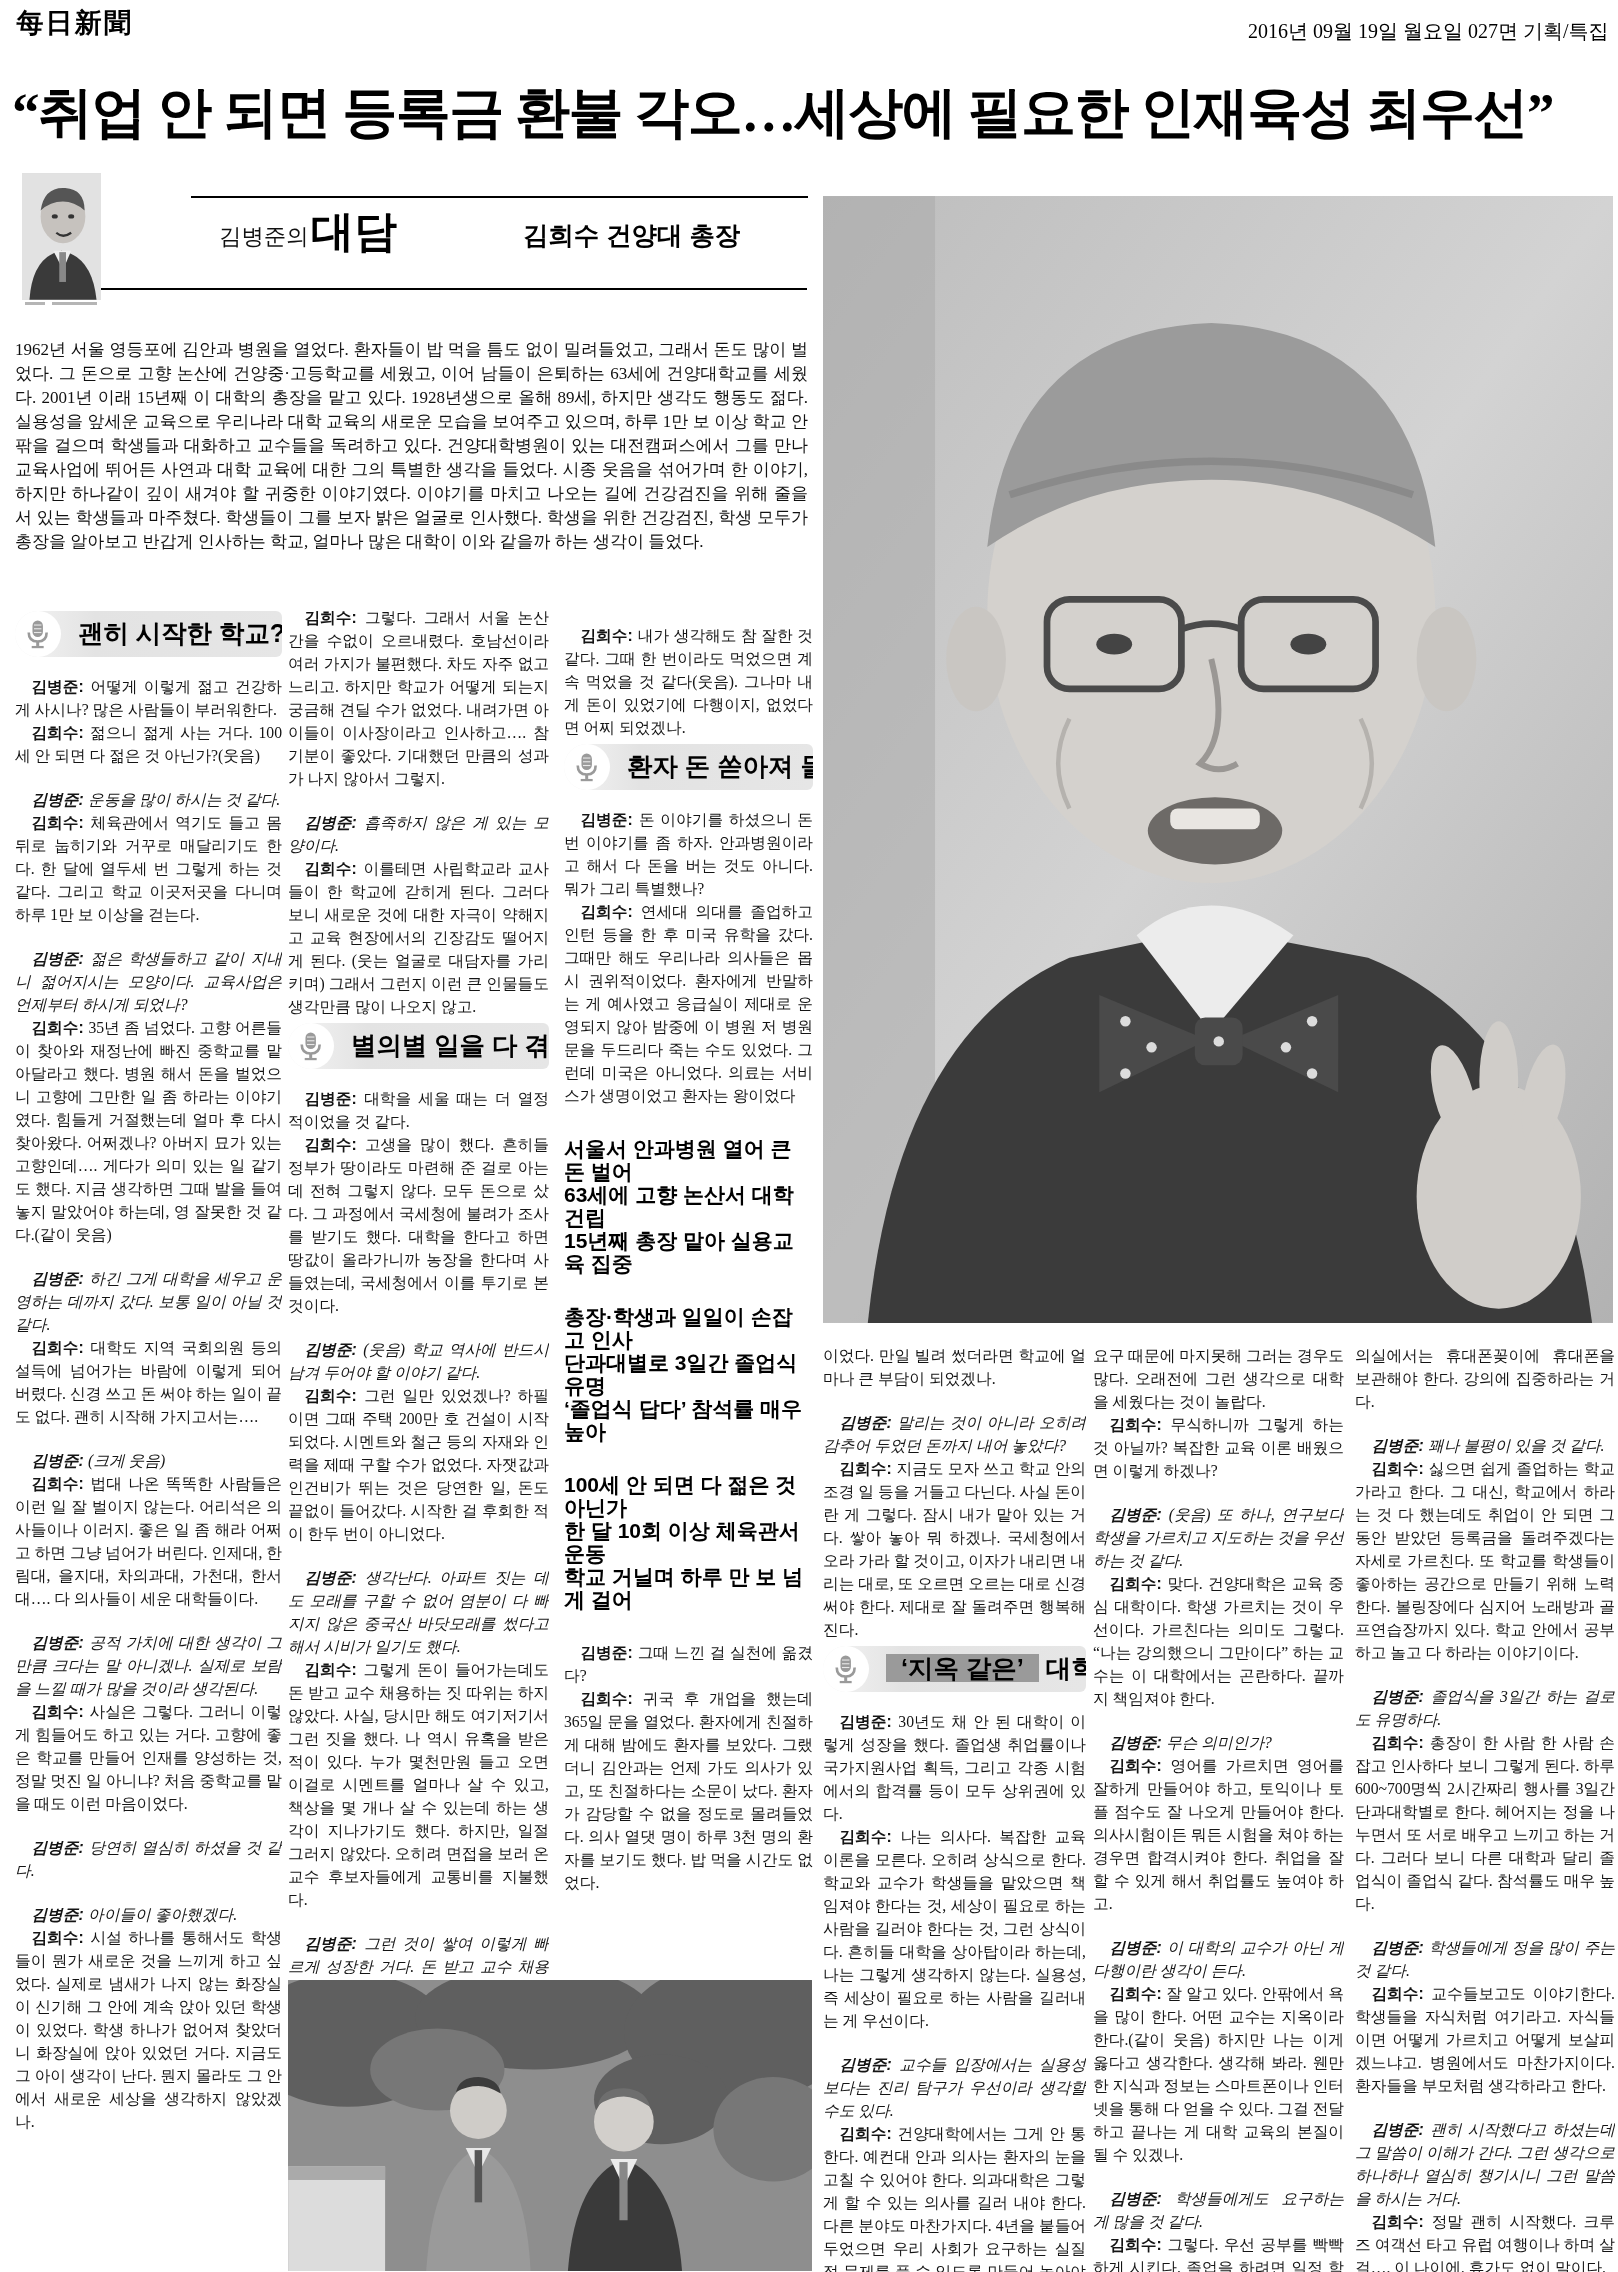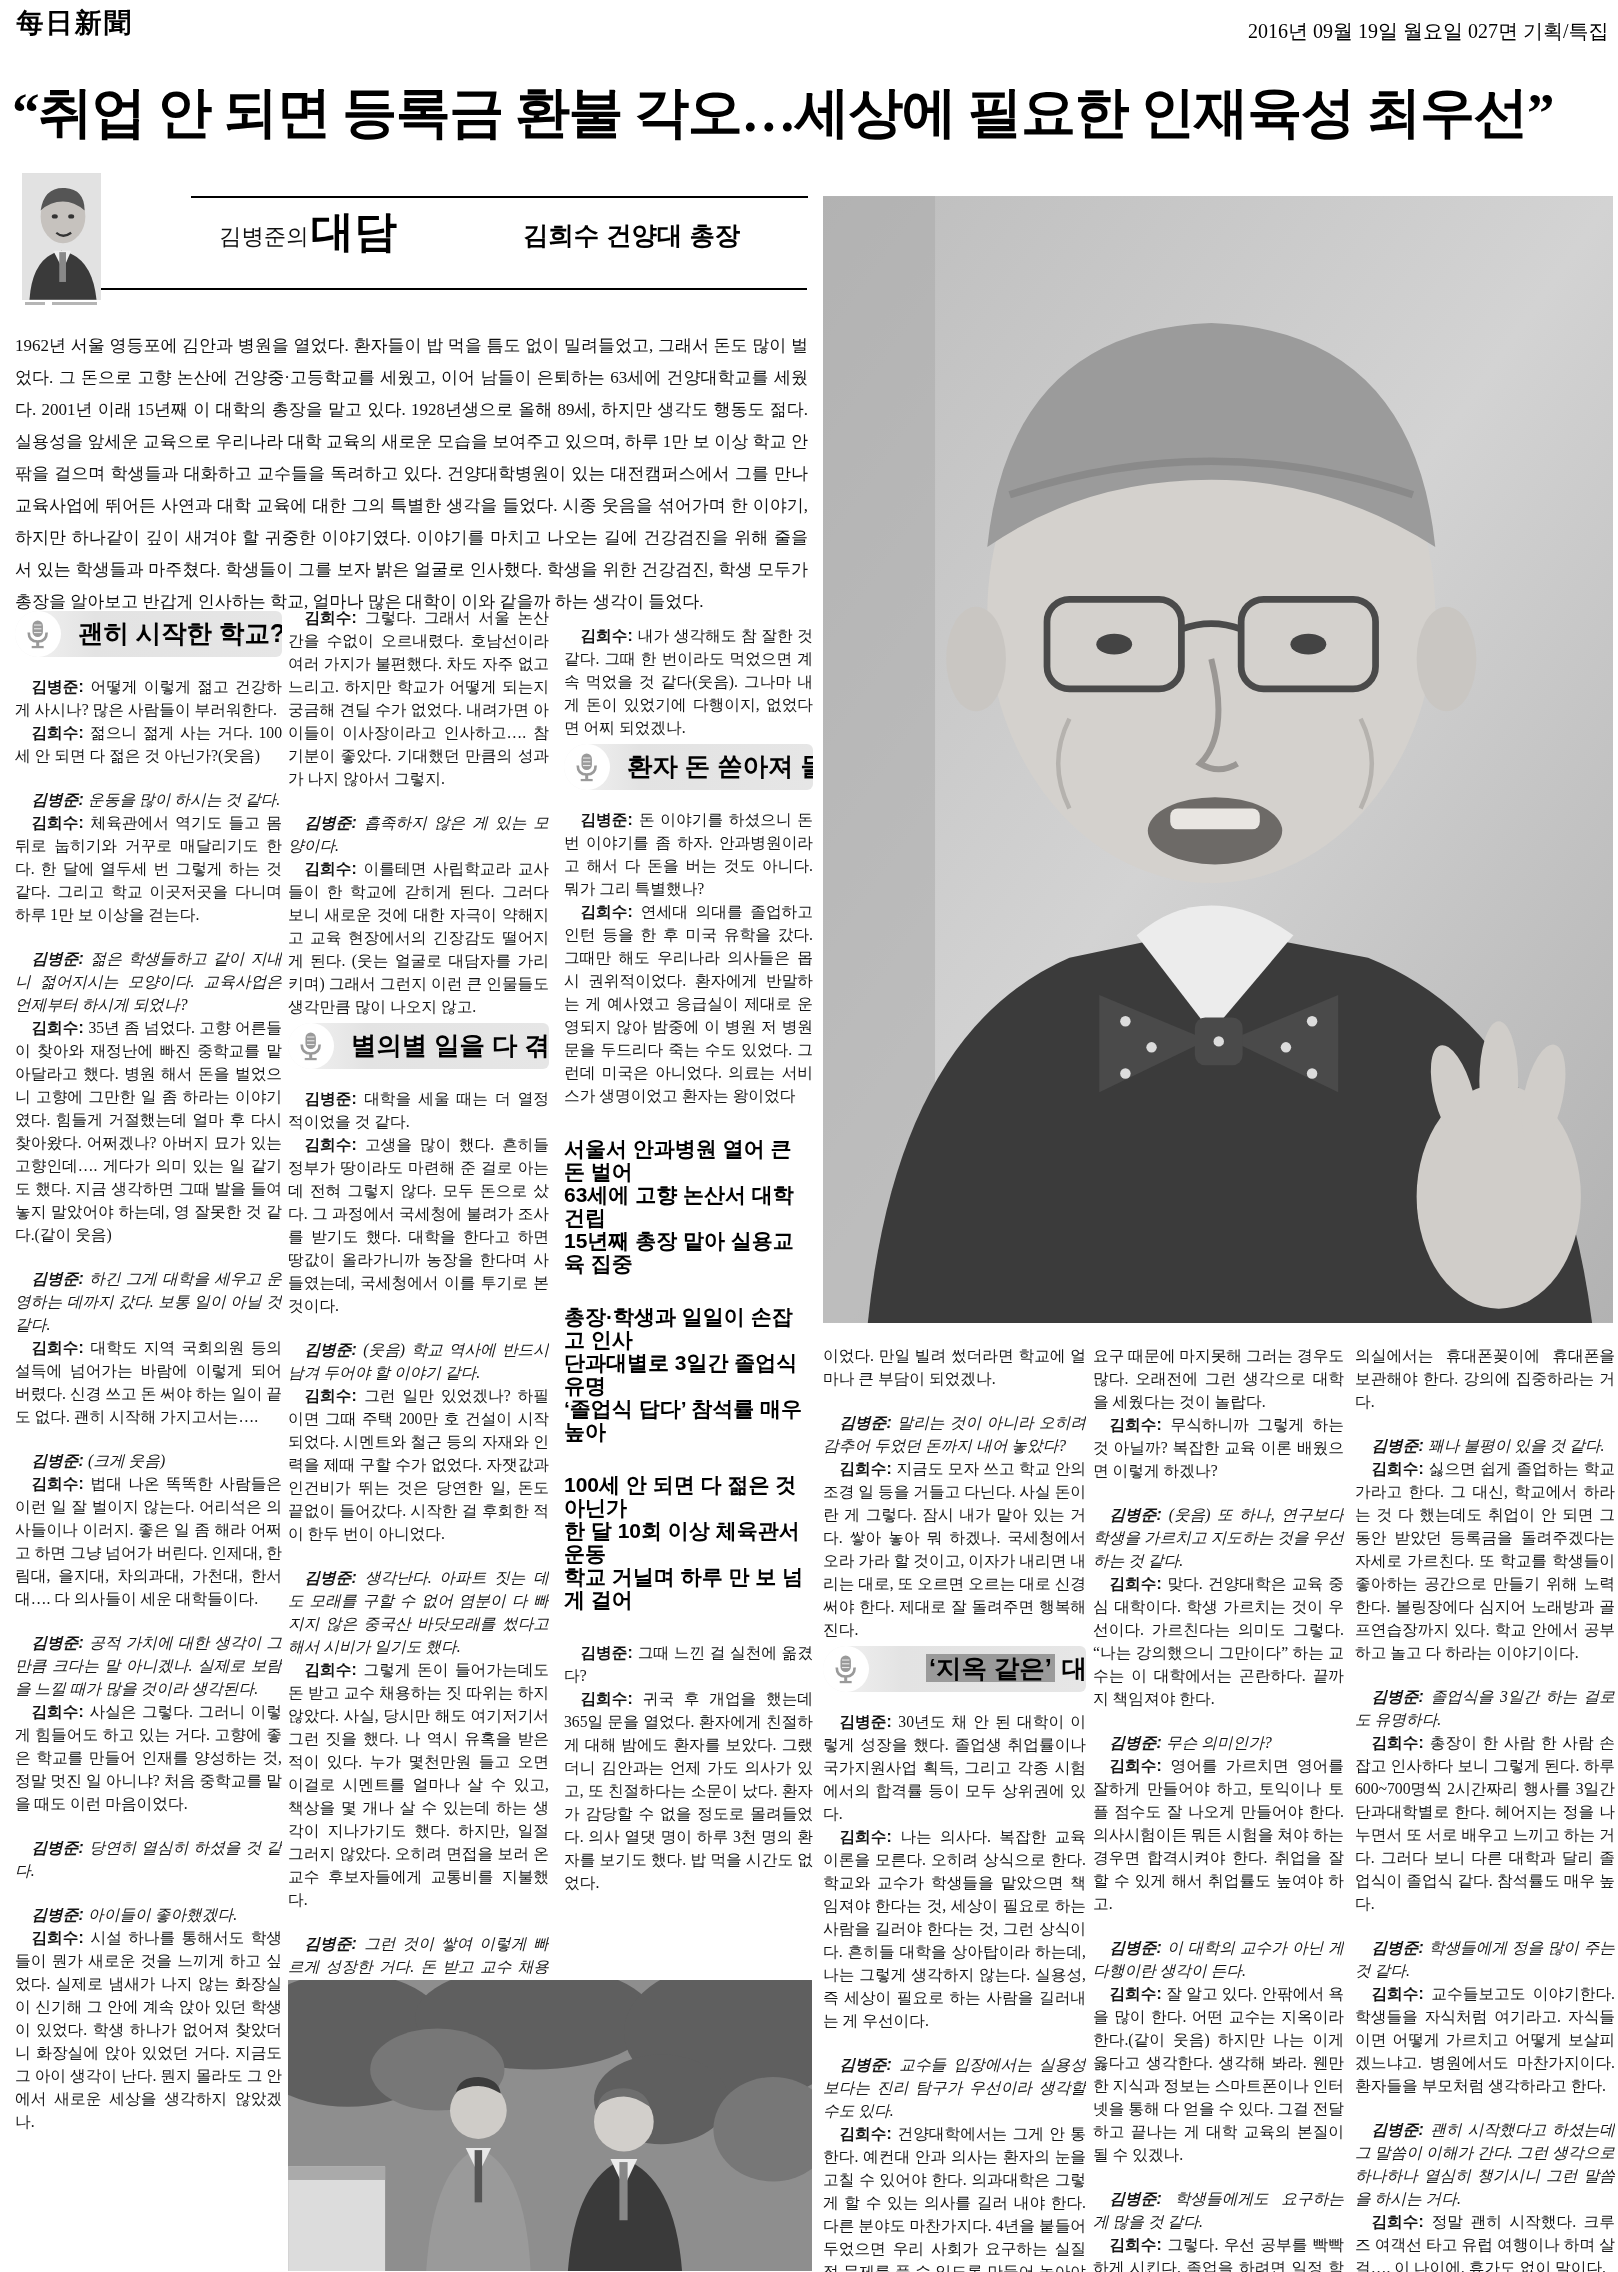--- a/index.html
+++ b/index.html
@@ -14,21 +14,21 @@
   .byline-rule-top{position:absolute;left:191px;top:196px;width:617px;height:2.2px;background:#000;}
   .byline-rule-bottom{position:absolute;left:22.4px;top:288px;width:785px;height:1.5px;background:#000;}
   .portrait{position:absolute;left:22.4px;top:173px;width:79px;height:127px;overflow:hidden;background:#ddd;}
   .portrait-credit-dash{position:absolute;background:#b5b5b5;height:3px;}
   .series-label{position:absolute;left:219px;top:221px;font-size:22.4px;color:#111;}
   .series-title{position:absolute;left:311px;top:203px;font-size:43px;font-weight:bold;
                 font-family:"Liberation Sans","DejaVu Sans",sans-serif;color:#000;}
   .guest-title{position:absolute;left:523px;top:219px;font-size:25.4px;font-weight:bold;
                font-family:"Liberation Sans","DejaVu Sans",sans-serif;color:#000;}
   
-  .lead{position:absolute;left:15px;top:313px;width:793px;font-size:17px;line-height:32px;
+  .lead{position:absolute;left:15px;top:321px;width:793px;font-size:17px;line-height:24px;
         text-align:justify;color:#101010;}
   
   .main-photo{position:absolute;left:823px;top:196px;width:790px;height:1127px;background:#c9c9c9;overflow:hidden;}
   .small-photo{position:absolute;left:288px;top:1980px;width:524px;height:291px;background:#9c9c9c;overflow:hidden;}
   
   .col{position:absolute;overflow:hidden;font-size:15.7px;line-height:23px;text-align:justify;color:#141414;}
   .col-1{left:15px;  top:606px; width:267px;height:1666px;}
   .col-2{left:288px; top:606px; width:261px;height:1368px;}
   .col-3{left:564px; top:624px; width:249px;height:1368px;}
   .col-4{left:823px;top:1344px;width:263px;height:929px;}
@@ -37,21 +37,21 @@
   .para{margin:0;text-indent:16.4px;}
   .para.gap{margin-top:21px;font-style:italic;}
   .para.cont{text-indent:0;}
   .speaker{font-family:"Liberation Sans","DejaVu Sans",sans-serif;font-weight:bold;}
   .section-header{position:relative;height:46px;margin:4.5px 0 18px;background:linear-gradient(90deg,#f4f4f4 0%,#e3e3e3 30%,#e6e6e6 100%);
                   border-radius:23px 6px 6px 23px;display:flex;align-items:center;padding-left:63px;box-sizing:border-box;
                   font-family:"Liberation Sans","DejaVu Sans",sans-serif;font-weight:bold;font-size:25.4px;color:#000;
                   text-indent:0;white-space:nowrap;}
   .section-header .mic{position:absolute;left:0;top:0;width:46px;height:46px;border-radius:50%;
                        background:#fff;display:flex;align-items:center;justify-content:center;}
-  .section-header .hl{background:#9a9a9a;padding:0 3px;margin-left:40px;}
+  .section-header .hl{background:#9a9a9a;padding:0 15px;}
   .pullquote{margin:30px 0 25.4px;font-family:"Liberation Sans","DejaVu Sans",sans-serif;
              font-weight:bold;font-size:21px;line-height:23px;text-align:left;text-indent:0;color:#000;}
   .pq-group{margin-bottom:30px;}
 </style>
 </head>
 <body>
 
 <div class="page">
 
   <div class="masthead">每日新聞</div>

